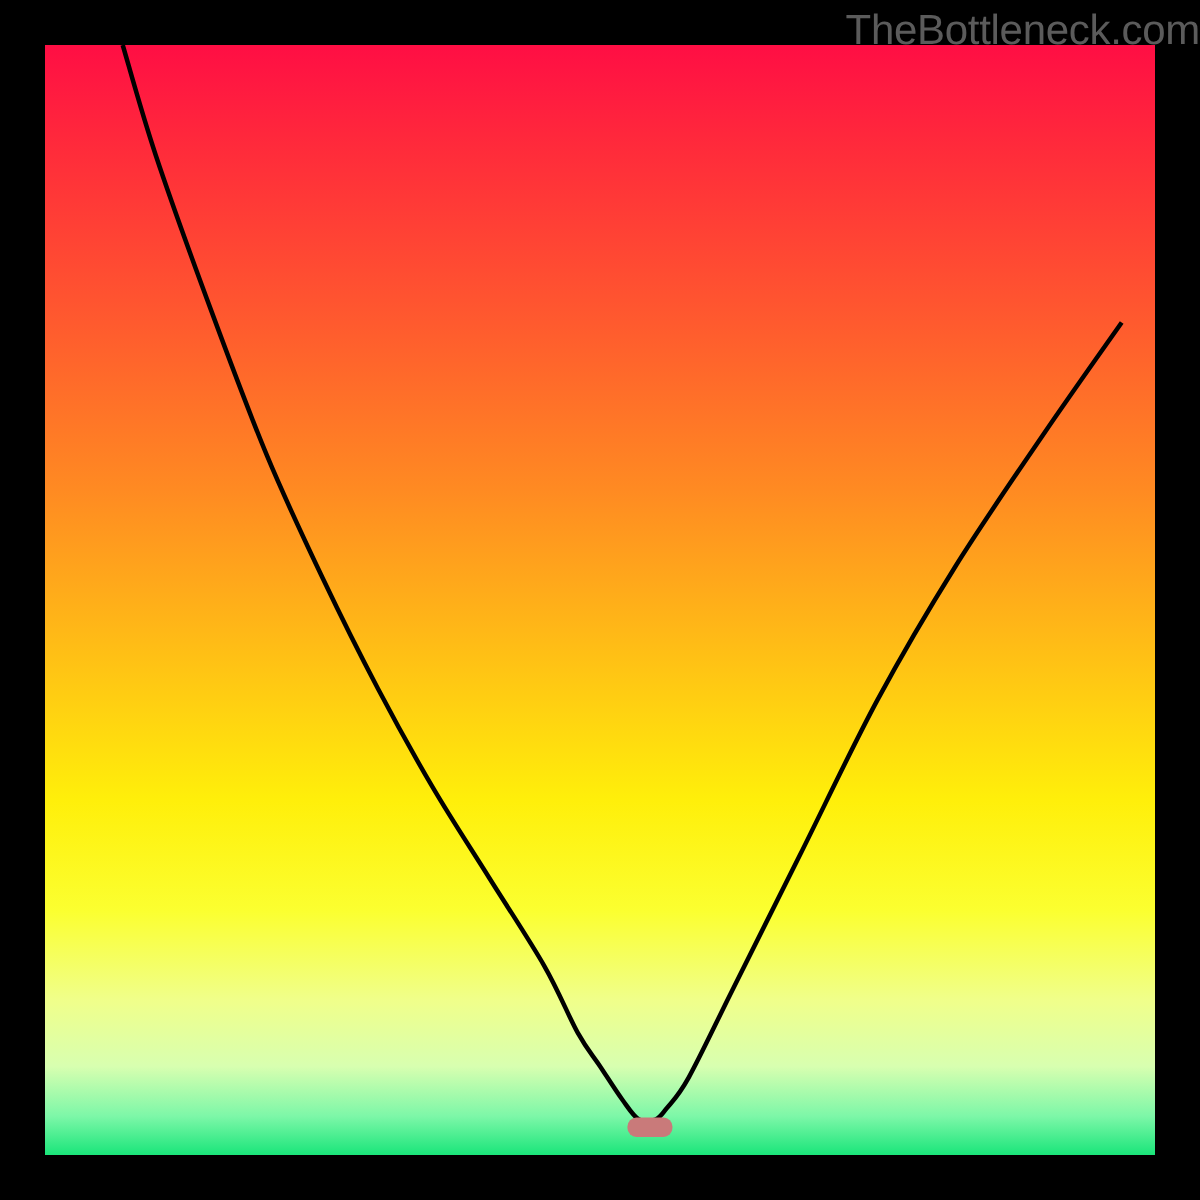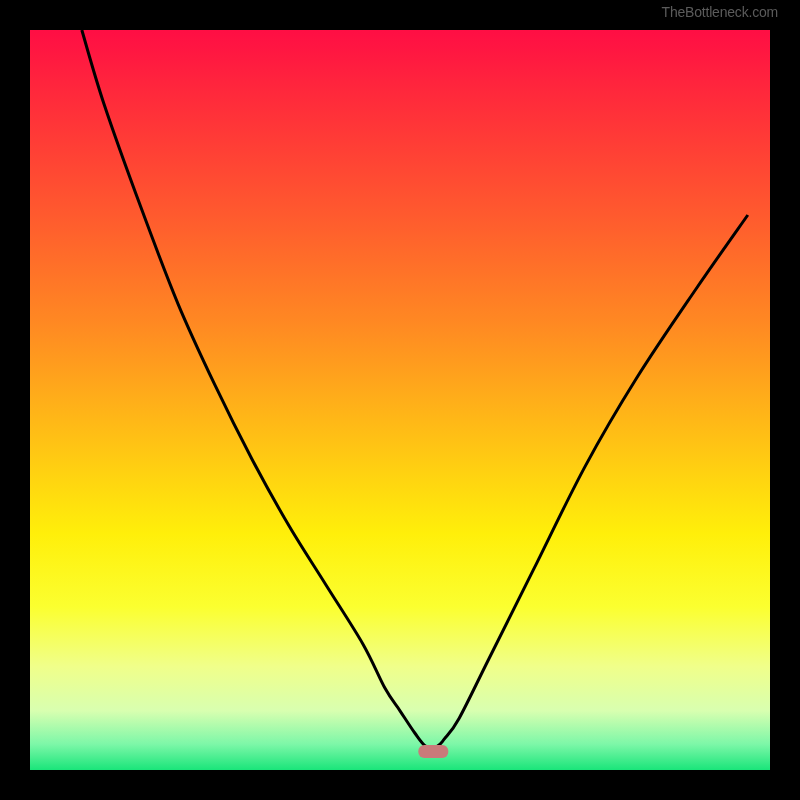--- a/index.html
+++ b/index.html
@@ -15,22 +15,22 @@
     position: relative;
     width: 800px;
     height: 800px;
   }
   svg {
     display: block;
   }
   .watermark {
     position: absolute;
     top: 4px;
-    right: 22px;
-    font-size: 14px;
+    right: 0;
+    font-size: 28px;
     color: #5b5b5b;
     font-family: Arial, sans-serif;
     letter-spacing: -0.2px;
   }
 </style>
 </head>
 <body>
 
 <div class="chart-container">
   <svg id="chart-svg" width="800" height="800" viewBox="0 0 800 800">

